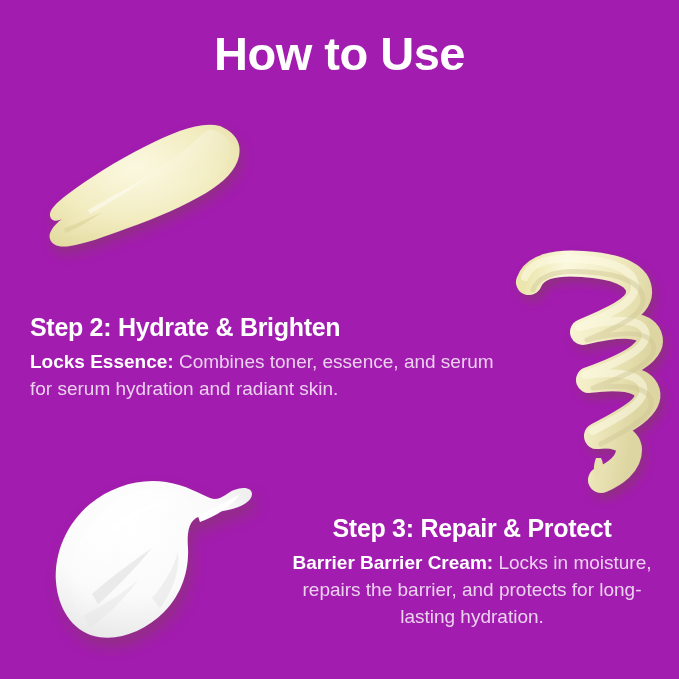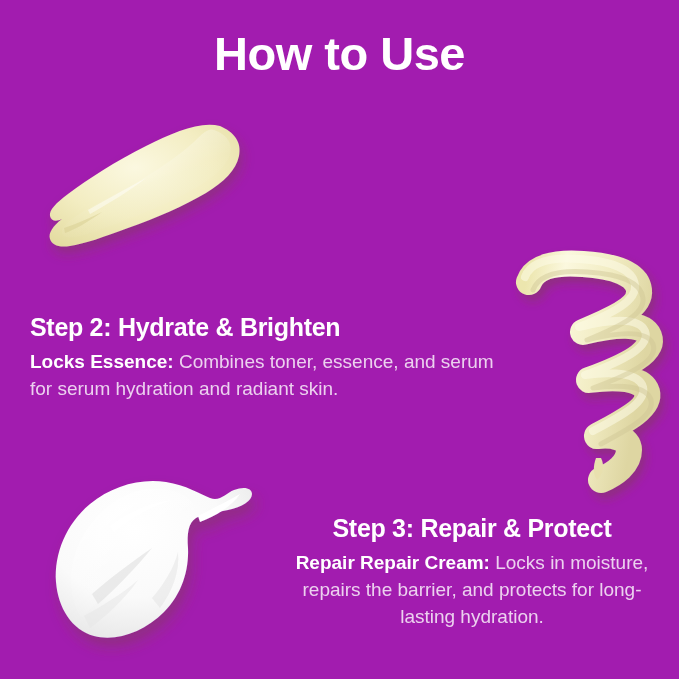--- a/index.html
+++ b/index.html
@@ -221,16 +221,16 @@
         <path d="M62,60 C80,46 104,36 124,34 C104,40 82,52 66,66 Z" fill="#ffffff" opacity="0.9"></path>
         <path d="M44,128 C62,112 84,96 104,82 C88,102 66,124 50,138 Z" fill="#dcdcdc" opacity="0.55"></path>
         <path d="M36,150 C54,140 74,128 90,114 C76,134 56,152 42,162 Z" fill="#e6e6e6" opacity="0.5"></path>
         <path d="M104,132 C116,118 126,102 130,86 C132,106 124,126 112,142 Z" fill="#e0e0e0" opacity="0.45"></path>
       </g>
     </svg>
   </div>
 
   <div class="step-block block-3">
     <p class="step-heading">Step 3: Repair &amp; Protect</p>
-    <p class="step-body"><span class="lead">Repair Repair Cream:</span><span> Locks in moisture, repairs the barrier, and protects for long-lasting hydration.</span></p>
+    <p class="step-body"><span class="lead">Barrier Barrier Cream:</span><span> Locks in moisture, repairs the barrier, and protects for long-lasting hydration.</span></p>
   </div>
 
 </div>
 
 </body></html>

